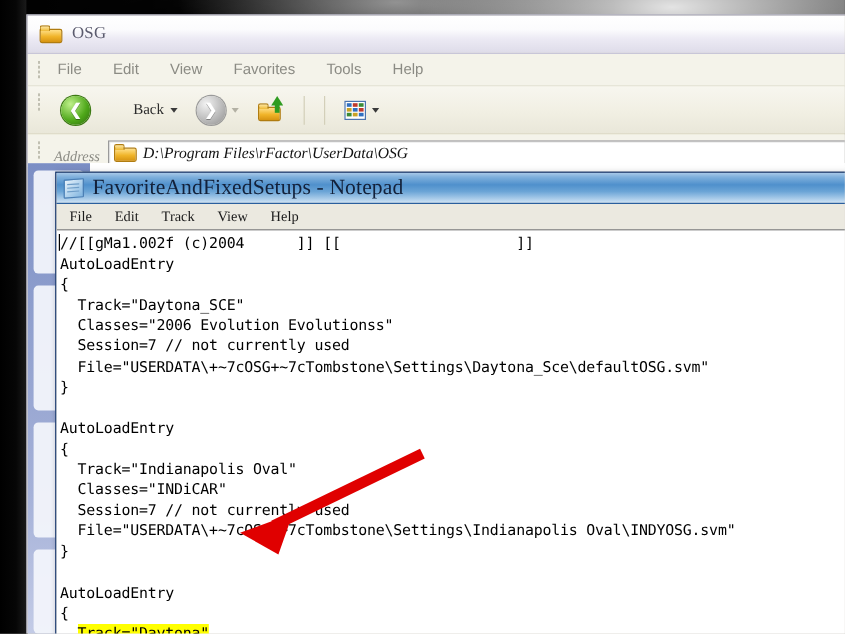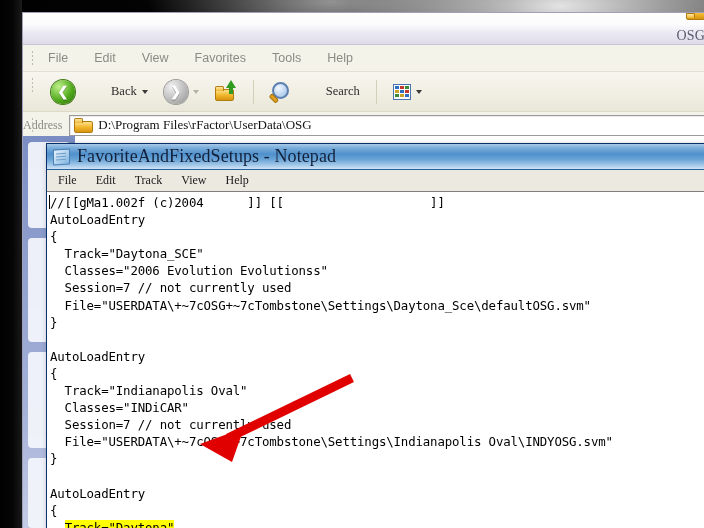--- a/index.html
+++ b/index.html
@@ -30,23 +30,22 @@
     position:absolute;left:22px;top:12px;width:682px;height:516px;
     background:#ece9d8;
     border:1px solid #a0a0b8;
     box-shadow:0 0 0 1px rgba(255,255,255,.35) inset;
     overflow:hidden;
   }
   #exp-titlebar{
     height:31px;
     background:linear-gradient(180deg,#ffffff 0%,#fbfbfd 38%,#eceaf4 62%,#dedce9 100%);
     border-bottom:1px solid #c8c6d8;
-    display:flex;align-items:flex-end;padding-left:10px;gap:8px;
+    display:flex;align-items:center;padding-left:10px;gap:8px;
     position:relative;
-    flex-direction:column;
   }
   #exp-title-text{
     font-size:14px;color:#5b5b6e;letter-spacing:.2px;
     font-family:"Liberation Serif", serif;
   }
   #exp-menubar{
     height:26px;background:#f4f3ea;
     border-bottom:1px solid #e3e1d4;
     display:flex;align-items:center;padding-left:22px;gap:20px;
     position:relative;
@@ -89,21 +88,21 @@
   .mag::before{content:"";position:absolute;left:2px;top:0px;width:13px;height:13px;border-radius:50%;
     border:2px solid #5d7fb0;background:radial-gradient(circle at 35% 32%,#f2f8ff,#bcd4f0 60%,#9dbde4);}
   .mag::after{content:"";position:absolute;left:1px;top:12px;width:8px;height:3px;background:#e0a020;
     transform:rotate(45deg);transform-origin:left center;border-radius:1px;box-shadow:0 0 0 1px #a4740d;}
   .viewsico{width:18px;height:16px;border:1px solid #4a73ae;background:#fff;
     display:grid;grid-template-columns:repeat(3,1fr);grid-template-rows:repeat(3,1fr);gap:1px;padding:1px;box-sizing:border-box;}
   .viewsico i{display:block;}
 
   #exp-addressbar{
     height:26px;background:#f4f3ea;border-bottom:1px solid #dedac7;
-    display:flex;align-items:center;gap:7px;position:relative;
+    display:flex;align-items:flex-end;padding-left:22px;gap:7px;position:relative;font-style:italic;
   }
   #addr-label{font-size:12px;color:#8b8b84;font-family:"Liberation Serif", serif;}
   #addr-box{
     flex:1;height:19px;background:#fff;border:1px solid #9a9a9a;
     display:flex;align-items:center;gap:5px;padding:0 4px;margin-right:0px;
     box-shadow:inset 1px 1px 0 rgba(0,0,0,.08);
   }
   #addr-text{font-size:13px;color:#111;font-family:"Liberation Serif", serif;white-space:nowrap;}
 
   
@@ -216,24 +215,20 @@
     <div class="tb-btn">
       <span class="upfolder">
         <span class="folder-ico" style="position:absolute;left:0;bottom:0;"></span>
         <span class="uparrow-stem"></span>
           <span class="uparrow"></span>
       </span>
     </div>
 
     <span class="tb-sep"></span>
 
-    <div class="tb-btn">
-      <span class="mag"></span>
-      <span class="tb-label">Search</span>
-    </div>
 
 
     <span class="tb-sep"></span>
 
     <div class="tb-btn">
       <span class="viewsico">
         <i style="background:#2f6fc0"></i>
           <i style="background:#c0392b"></i>
           <i style="background:#3a8a36"></i>
         <i style="background:#c9a227"></i>

